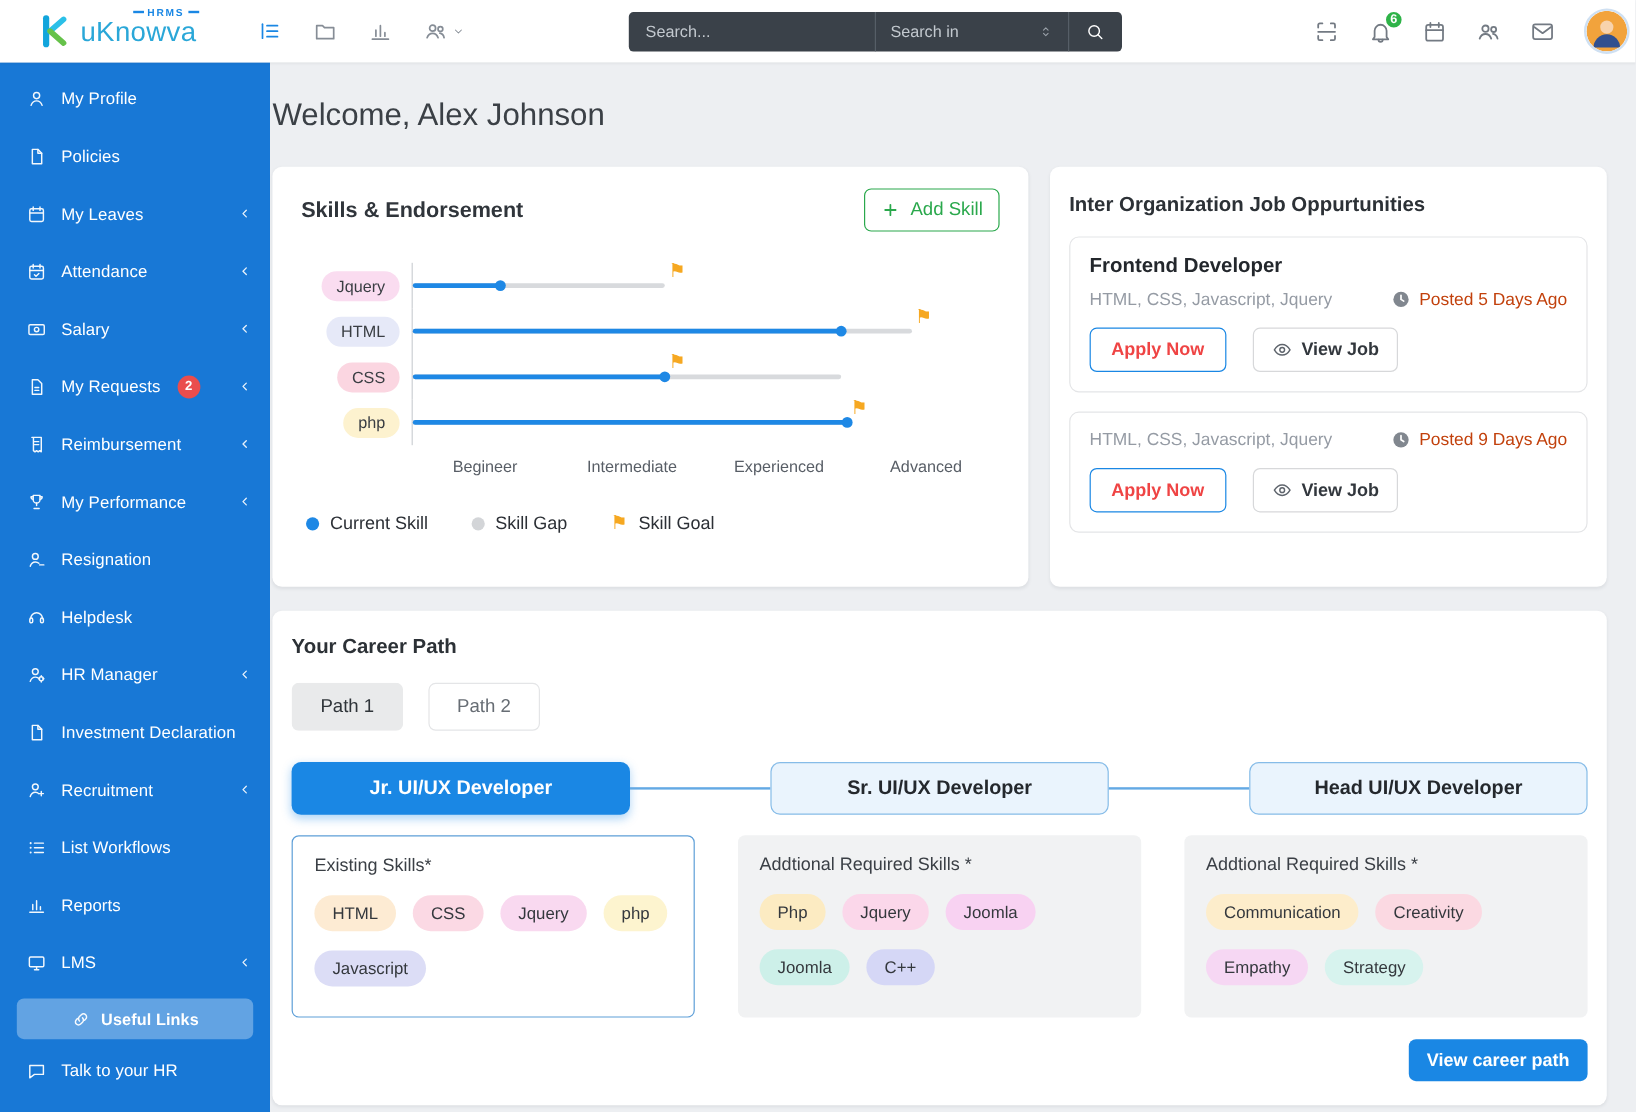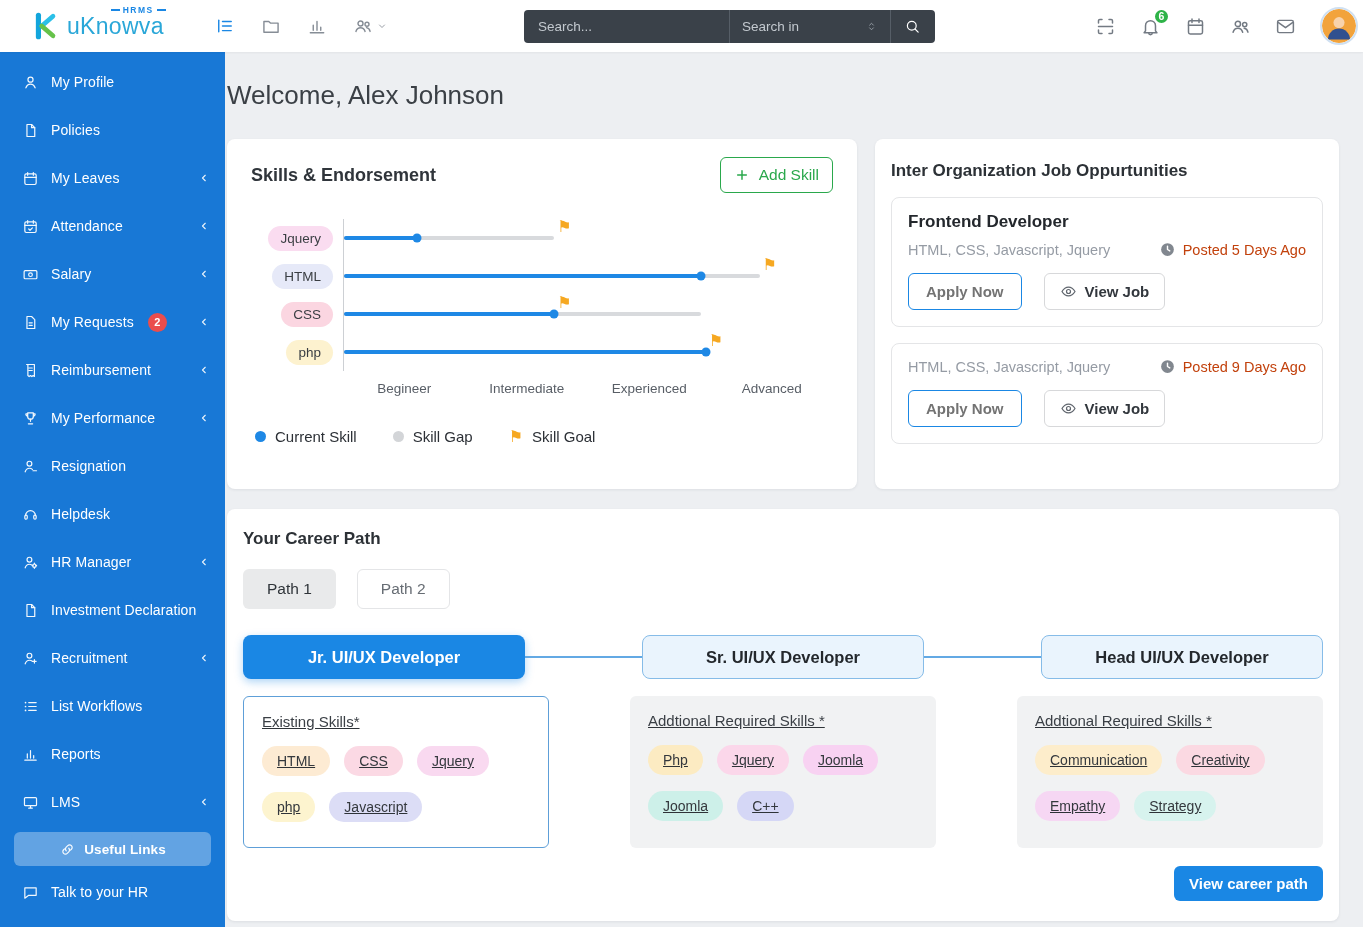--- a/index.html
+++ b/index.html
@@ -84,39 +84,39 @@
 .jobs-card{flex:1;padding:16px;}
 .jobs-card h2{font-size:17px;font-weight:700;color:#2c3136;margin:6px 0 16px;}
 .job{border:1px solid #e4e5e7;border-radius:8px;padding:14px 16px 16px;margin-bottom:16px;}
 .job-title{font-size:17px;font-weight:700;color:#23272c;margin-bottom:9px;}
 .job-meta{display:flex;align-items:center;justify-content:space-between;}
 .job-skills{color:#959ba4;font-size:14.5px;}
 .job-posted{display:flex;align-items:center;gap:7px;color:#c2410c;font-size:14.5px;font-weight:500;}
 .clock-ic{color:#81878f;display:flex;}
 .clock-ic svg{width:17px;height:17px;}
 .job-actions{display:flex;gap:22px;margin-top:15px;}
-.apply-btn{background:#fff;border:1.5px solid #1a87e4;color:#737373;border-radius:6px;padding:9px 17px;font-size:15px;font-weight:700;}
+.apply-btn{background:#fff;border:1.5px solid #1a87e4;color:#ef4444;border-radius:6px;padding:9px 17px;font-size:15px;font-weight:700;}
 .view-btn{background:#fff;border:1px solid #d7d8da;color:#32373d;border-radius:6px;padding:9px 15px;font-size:15px;font-weight:600;display:flex;align-items:center;gap:8px;}
 .eye-ic{color:#5f656d;display:flex;}
 .eye-ic svg{width:17px;height:17px;}
 
 
 .career-card{margin-top:20px;padding:20px 16px 20px;}
 .career-card h2{font-size:17px;font-weight:700;color:#2c3136;margin-bottom:20px;}
 .tabs{display:flex;gap:21px;margin-bottom:26px;}
 .tab{border-radius:6px;padding:10px 23px;font-size:15.5px;border:1px solid transparent;background:#fff;}
 .tab.active{background:#e9eaeb;color:#2f3439;font-weight:500;}
 .tab:not(.active){border-color:#e4e5e7;color:#676d74;}
 .path-row{display:flex;align-items:center;margin-bottom:17px;}
 .node{width:282px;height:44px;border-radius:8px;display:flex;align-items:center;justify-content:center;font-size:16.5px;font-weight:600;flex:0 0 auto;cursor:pointer;}
 .node.active{background:#1a87e4;color:#fff;box-shadow:0 3px 8px rgba(26,135,228,.35);}
 .node.normal{background:#eaf4fd;border:1.5px solid #86bce8;color:#24282d;}
 .connector{flex:1;height:2px;background:#63a9e4;}
 .boxes-row{display:flex;justify-content:space-between;align-items:flex-start;}
-.skill-box{width:306px;min-height:152px;border-radius:6px;padding:14px 18px;text-decoration:underline;}
+.skill-box{width:336px;min-height:152px;border-radius:6px;padding:14px 18px;}
 .skill-box.existing{background:#fff;border:1.5px solid #5e9fd8;}
 .skill-box.required{background:#f1f2f3;}
 .skill-box h4{font-size:15px;font-weight:500;color:#3a3f45;margin:2px 0 16px;}
 .pills{display:flex;flex-wrap:wrap;gap:16px 14px;}
 .pill{border-radius:16px;padding:7px 15px;font-size:14px;color:#34383d;white-space:nowrap;}
 .career-footer{display:flex;justify-content:flex-end;margin-top:18px;}
 .view-career-btn{background:#1a87e4;color:#fff;border:0;border-radius:6px;padding:9px 15px;font-size:15px;font-weight:600;}
 </style>
 </head>
 <body>

